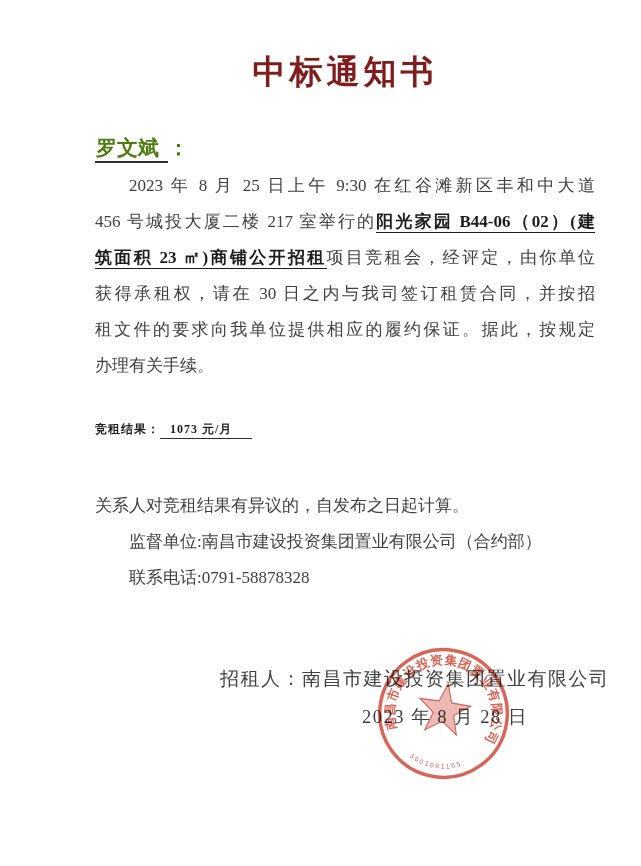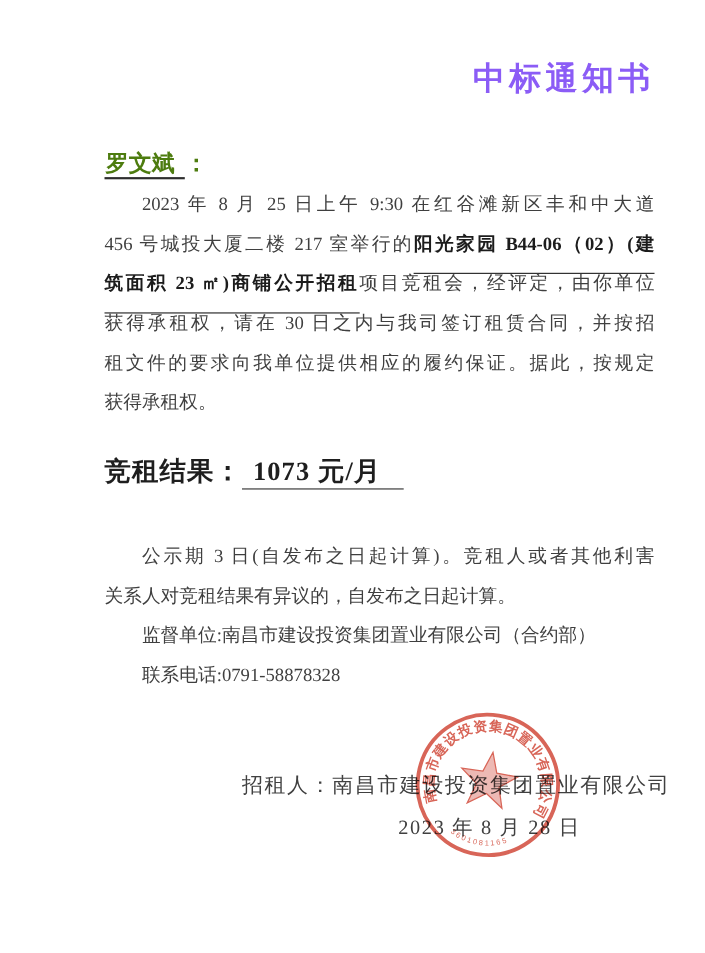--- a/index.html
+++ b/index.html
@@ -8,38 +8,38 @@
     color:#3f3f3f;
     position:relative;
     overflow:hidden;
   }
   .doc{
     position:absolute;inset:0;
     padding:50px 46px 0 95px;
     box-sizing:border-box;
   }
   .title{
-    font-size:29px;font-weight:700;color:#8b5cf6;
-    text-align:right;letter-spacing:4px;line-height:44px;
+    font-size:33px;font-weight:700;color:#7f1d1d;
+    text-align:center;letter-spacing:4px;line-height:44px;
   }
   .greeting{
     margin-top:34px;font-size:21px;line-height:40px;
     font-weight:700;color:#4d7c0f;
   }
   .greeting .name{border-bottom:2px solid #2e2e2e;padding:0 9px 1px 1px;}
   .para{font-size:17px;line-height:36px;}
   .line{white-space:nowrap;text-align:justify;text-align-last:justify;}
   .line.no-just{text-align-last:left;}
   .line.ind{text-indent:2em;}
   .em{
     font-weight:700;color:#1c1c1c;
-    border-bottom:1.8px solid #1c1c1c;padding-bottom:17px;
+    border-bottom:1.8px solid #1c1c1c;padding-bottom:1px;
   }
   .result{
-    margin-top:26px;font-size:24px;line-height:38px;
+    margin-top:26px;font-size:12px;line-height:38px;
     font-weight:700;color:#1e1e1e;letter-spacing:1px;
   }
   .result .value{border-bottom:1.8px solid #2b2b2b;padding:0 20px 2px 10px;}
   .block2{margin-top:40px;}
   .sig{margin-top:64px;font-size:19px;line-height:38px;letter-spacing:1.5px;color:#404040;}
   .sig-line1{padding-left:125px;white-space:nowrap;}
   .sig-line2{padding-left:267px;font-size:18.5px;white-space:nowrap;}
   .seal{
     position:absolute;left:371px;top:641px;width:145px;height:145px;
     mix-blend-mode:multiply;opacity:0.85;pointer-events:none;
@@ -55,29 +55,28 @@
   <div class="greeting">
     <span class="name">罗文斌</span><span>：</span>
   </div>
 
   <div class="para">
       <div class="line ind"><span>2023 年 8 月 25 日上午 9:30 在红谷滩新区丰和中大道</span></div>
       <div class="line"><span>456 号城投大厦二楼 217 室举行的</span><span class="em">阳光家园 B44-06（02）(建</span></div>
       <div class="line"><span class="em">筑面积 23 ㎡)商铺公开招租</span><span>项目竞租会，经评定，由你单位</span></div>
       <div class="line"><span>获得承租权，请在 30 日之内与我司签订租赁合同，并按招</span></div>
       <div class="line"><span>租文件的要求向我单位提供相应的履约保证。据此，按规定</span></div>
-      <div class="line no-just"><span>获得承租权。</span></div>
+      <div class="line no-just"><span>办理有关手续。</span></div>
     </div>
 
   <div class="result">
     <span>竞租结果：</span><span class="value">1073 元/月</span>
   </div>
 
   <div class="para block2">
-      <div class="line ind"><span>公示期 3 日(自发布之日起计算)。竞租人或者其他利害</span></div>
       <div class="line no-just"><span>关系人对竞租结果有异议的，自发布之日起计算。</span></div>
       <div class="line ind no-just"><span>监督单位:南昌市建设投资集团置业有限公司（合约部）</span></div>
       <div class="line ind no-just"><span>联系电话:0791-58878328</span></div>
     </div>
 
   <div class="sig">
     <div class="sig-line1">
       <span>招租人：</span><span>南昌市建设投资集团置业有限公司</span>
     </div>
     <div class="sig-line2">2023 年 8 月 28 日</div>

